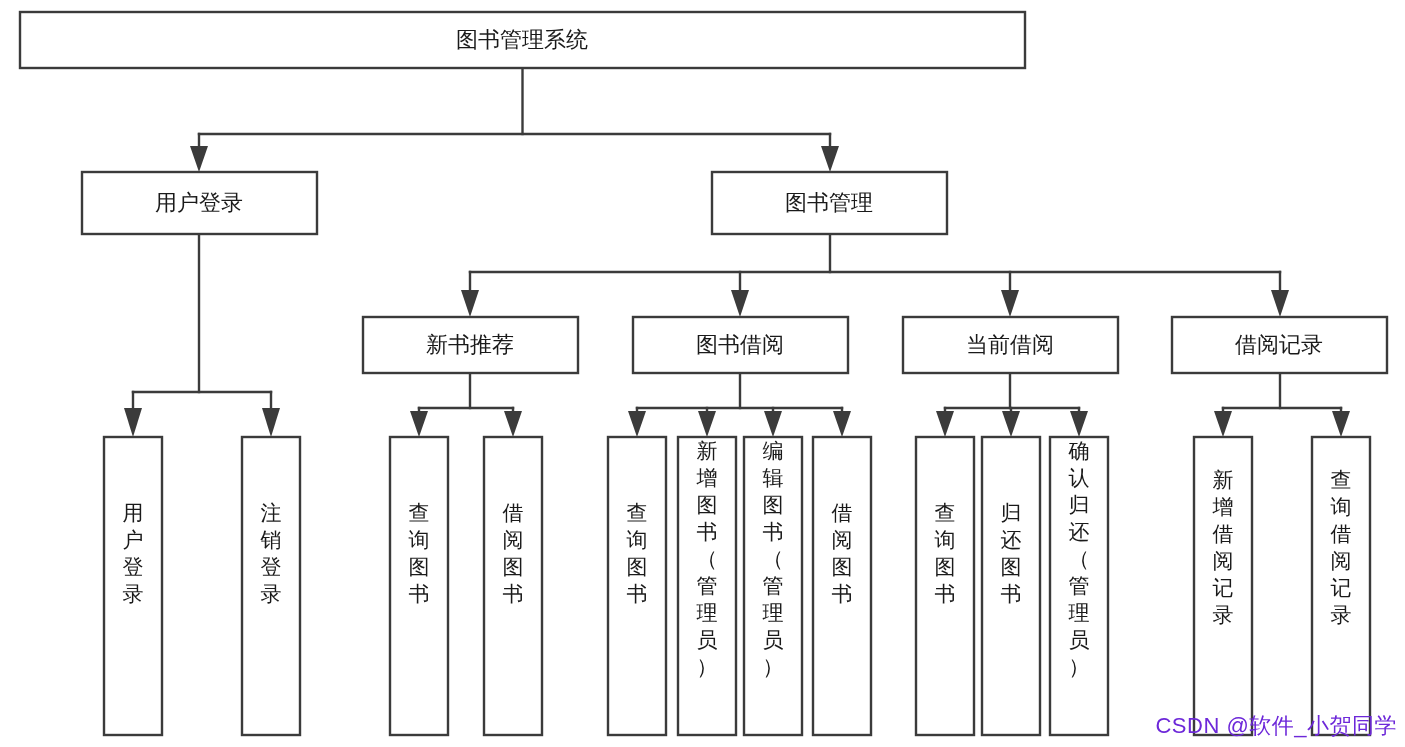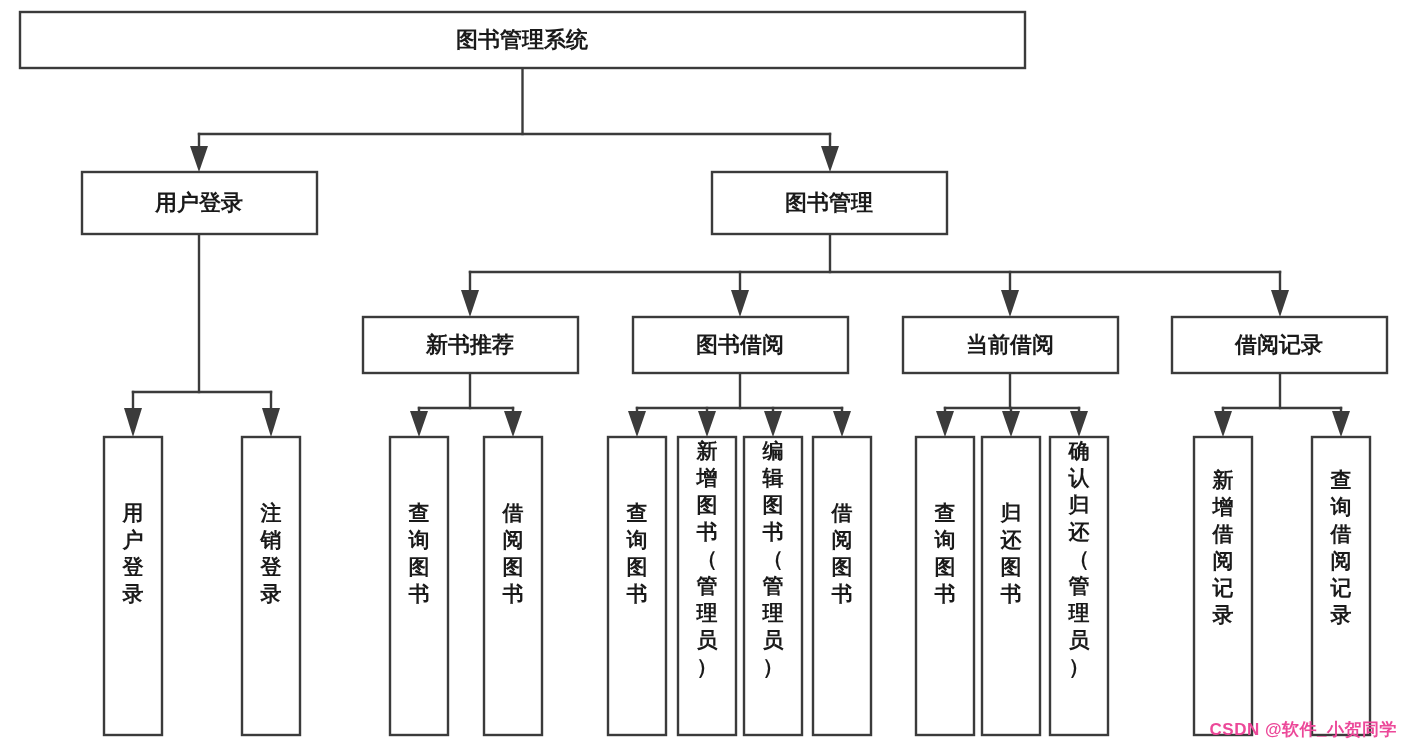--- a/index.html
+++ b/index.html
@@ -10,21 +10,20 @@
   }
   body {
     font-family: "Liberation Sans", "DejaVu Sans", sans-serif;
   }
   #diagram-root {
     position: relative;
     width: 1405px;
     height: 747px;
     background: #ffffff;
     overflow: hidden;
-    font-weight: bold;
   }
   svg#flowchart {
     position: absolute;
     top: 0;
     left: 0;
     width: 1405px;
     height: 747px;
     display: block;
   }
   .node-box {
@@ -53,22 +52,22 @@
     fill: #1a1a1a;
     font-family: "Liberation Sans", "DejaVu Sans", sans-serif;
     font-size: 21px;
     text-anchor: middle;
   }
   .watermark {
     position: absolute;
     right: 8px;
     bottom: 6px;
     font-family: "Liberation Sans", "DejaVu Sans", sans-serif;
-    font-size: 17px;
-    color: #ec4899;
+    font-size: 22px;
+    color: #6d28d9;
     letter-spacing: 0.5px;
     white-space: nowrap;
     pointer-events: none;
     margin-left: 28px;
   }
 </style>
 </head>
 <body>
 
 <div id="diagram-root">

